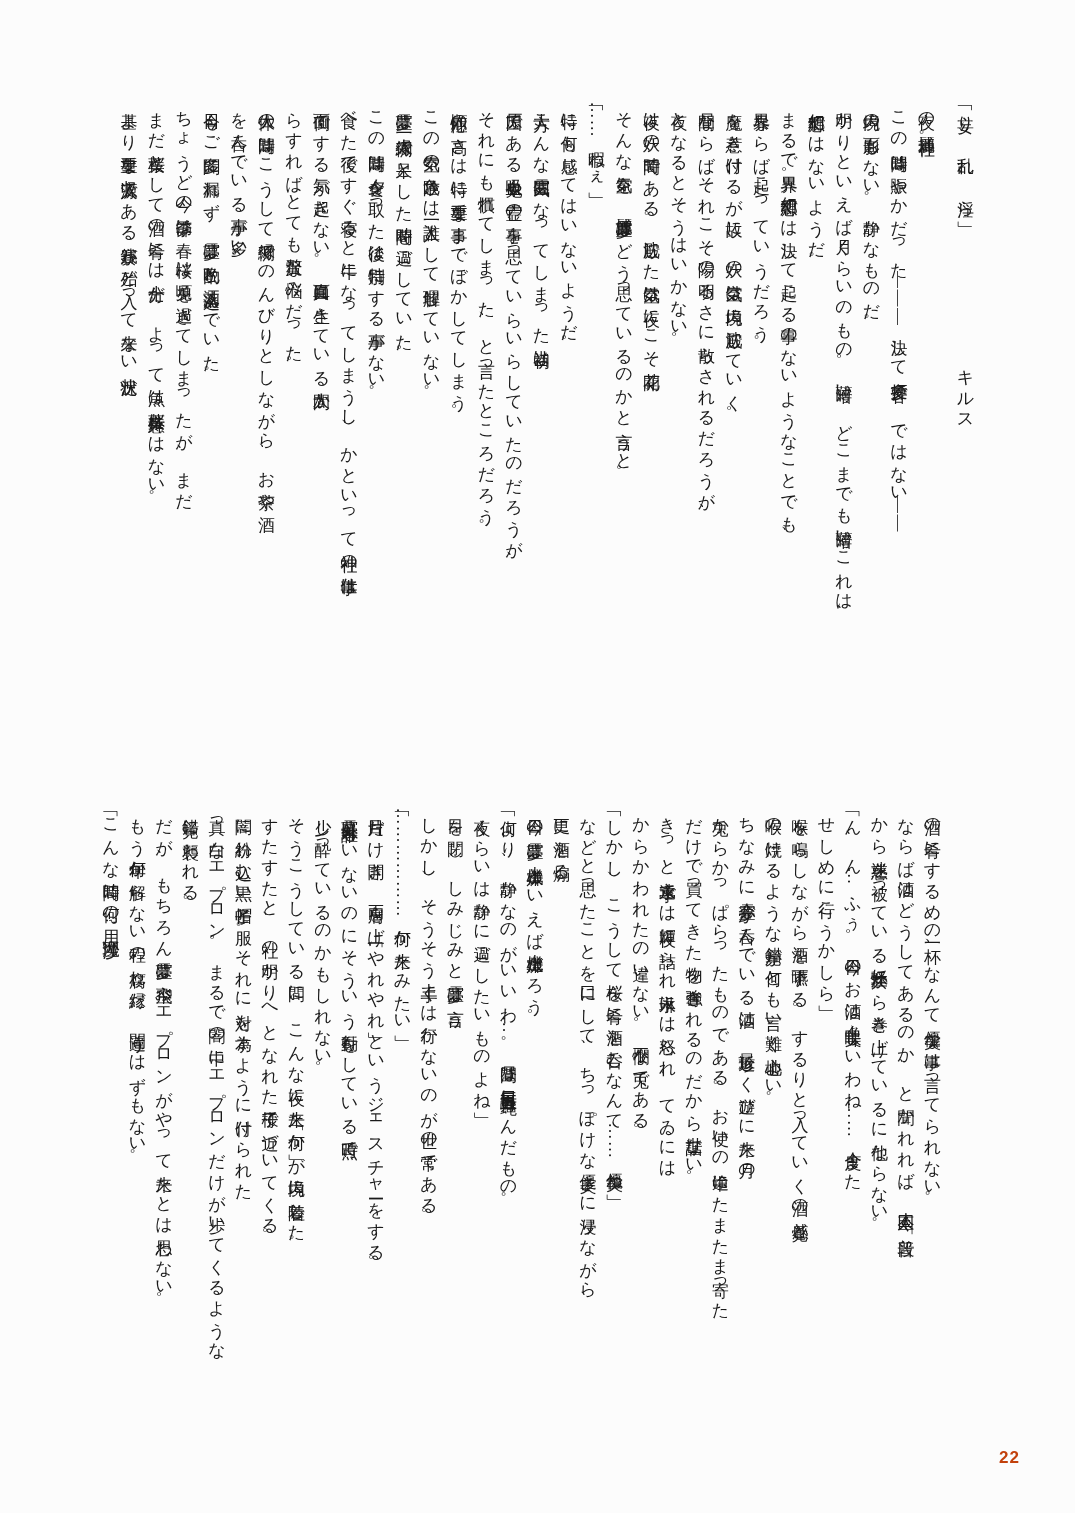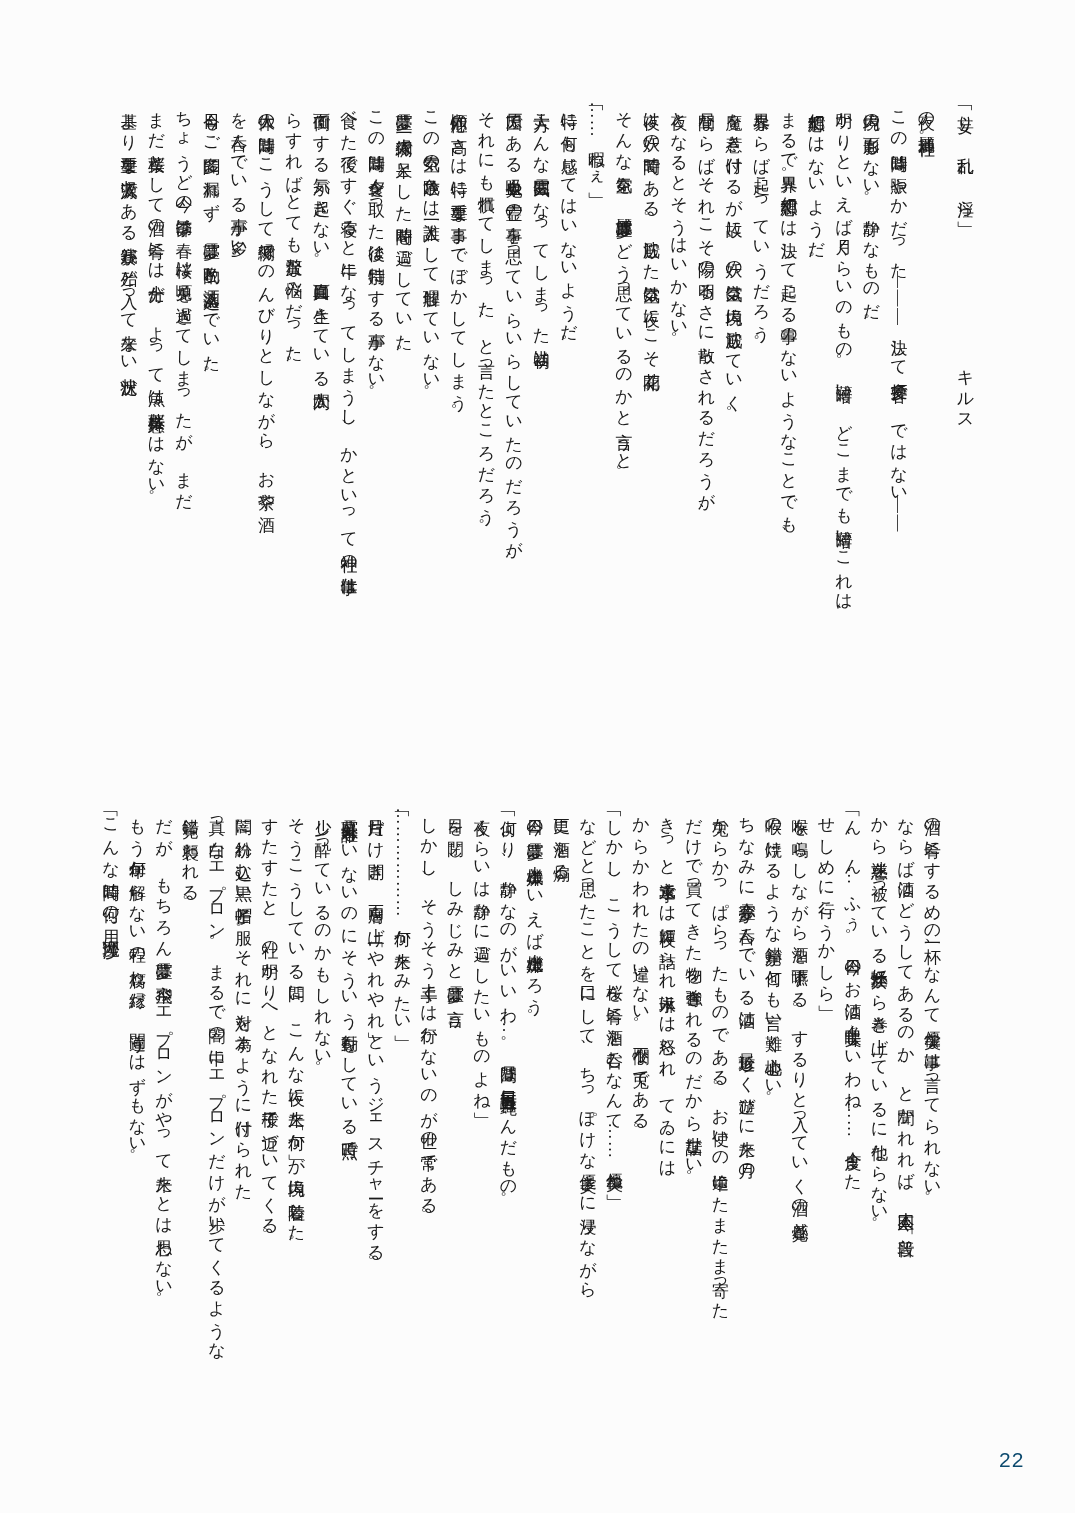--- a/index.html
+++ b/index.html
@@ -48,24 +48,25 @@
     letter-spacing: 2px;
   }
   .author-name {
     margin-top: 140px; 
     letter-spacing: 3px;
   }
   .page-number {
     position: absolute;
     top: 1448px;
     left: 999px;
-    font-size: 21px;
+    font-size: 17px;
     letter-spacing: 1px;
     font-family: "Liberation Sans", sans-serif;
-    color: #0c4a6e;
+    color: #c2410c;
+    font-weight: bold;
   }
 </style>
 </head>
 <body>
 
 <div class="page">
 
   <div class="vblock top-block">
     <div class="vline title-col">
       <span class="story-title">「妄り、乱れ、淫ら」</span>

